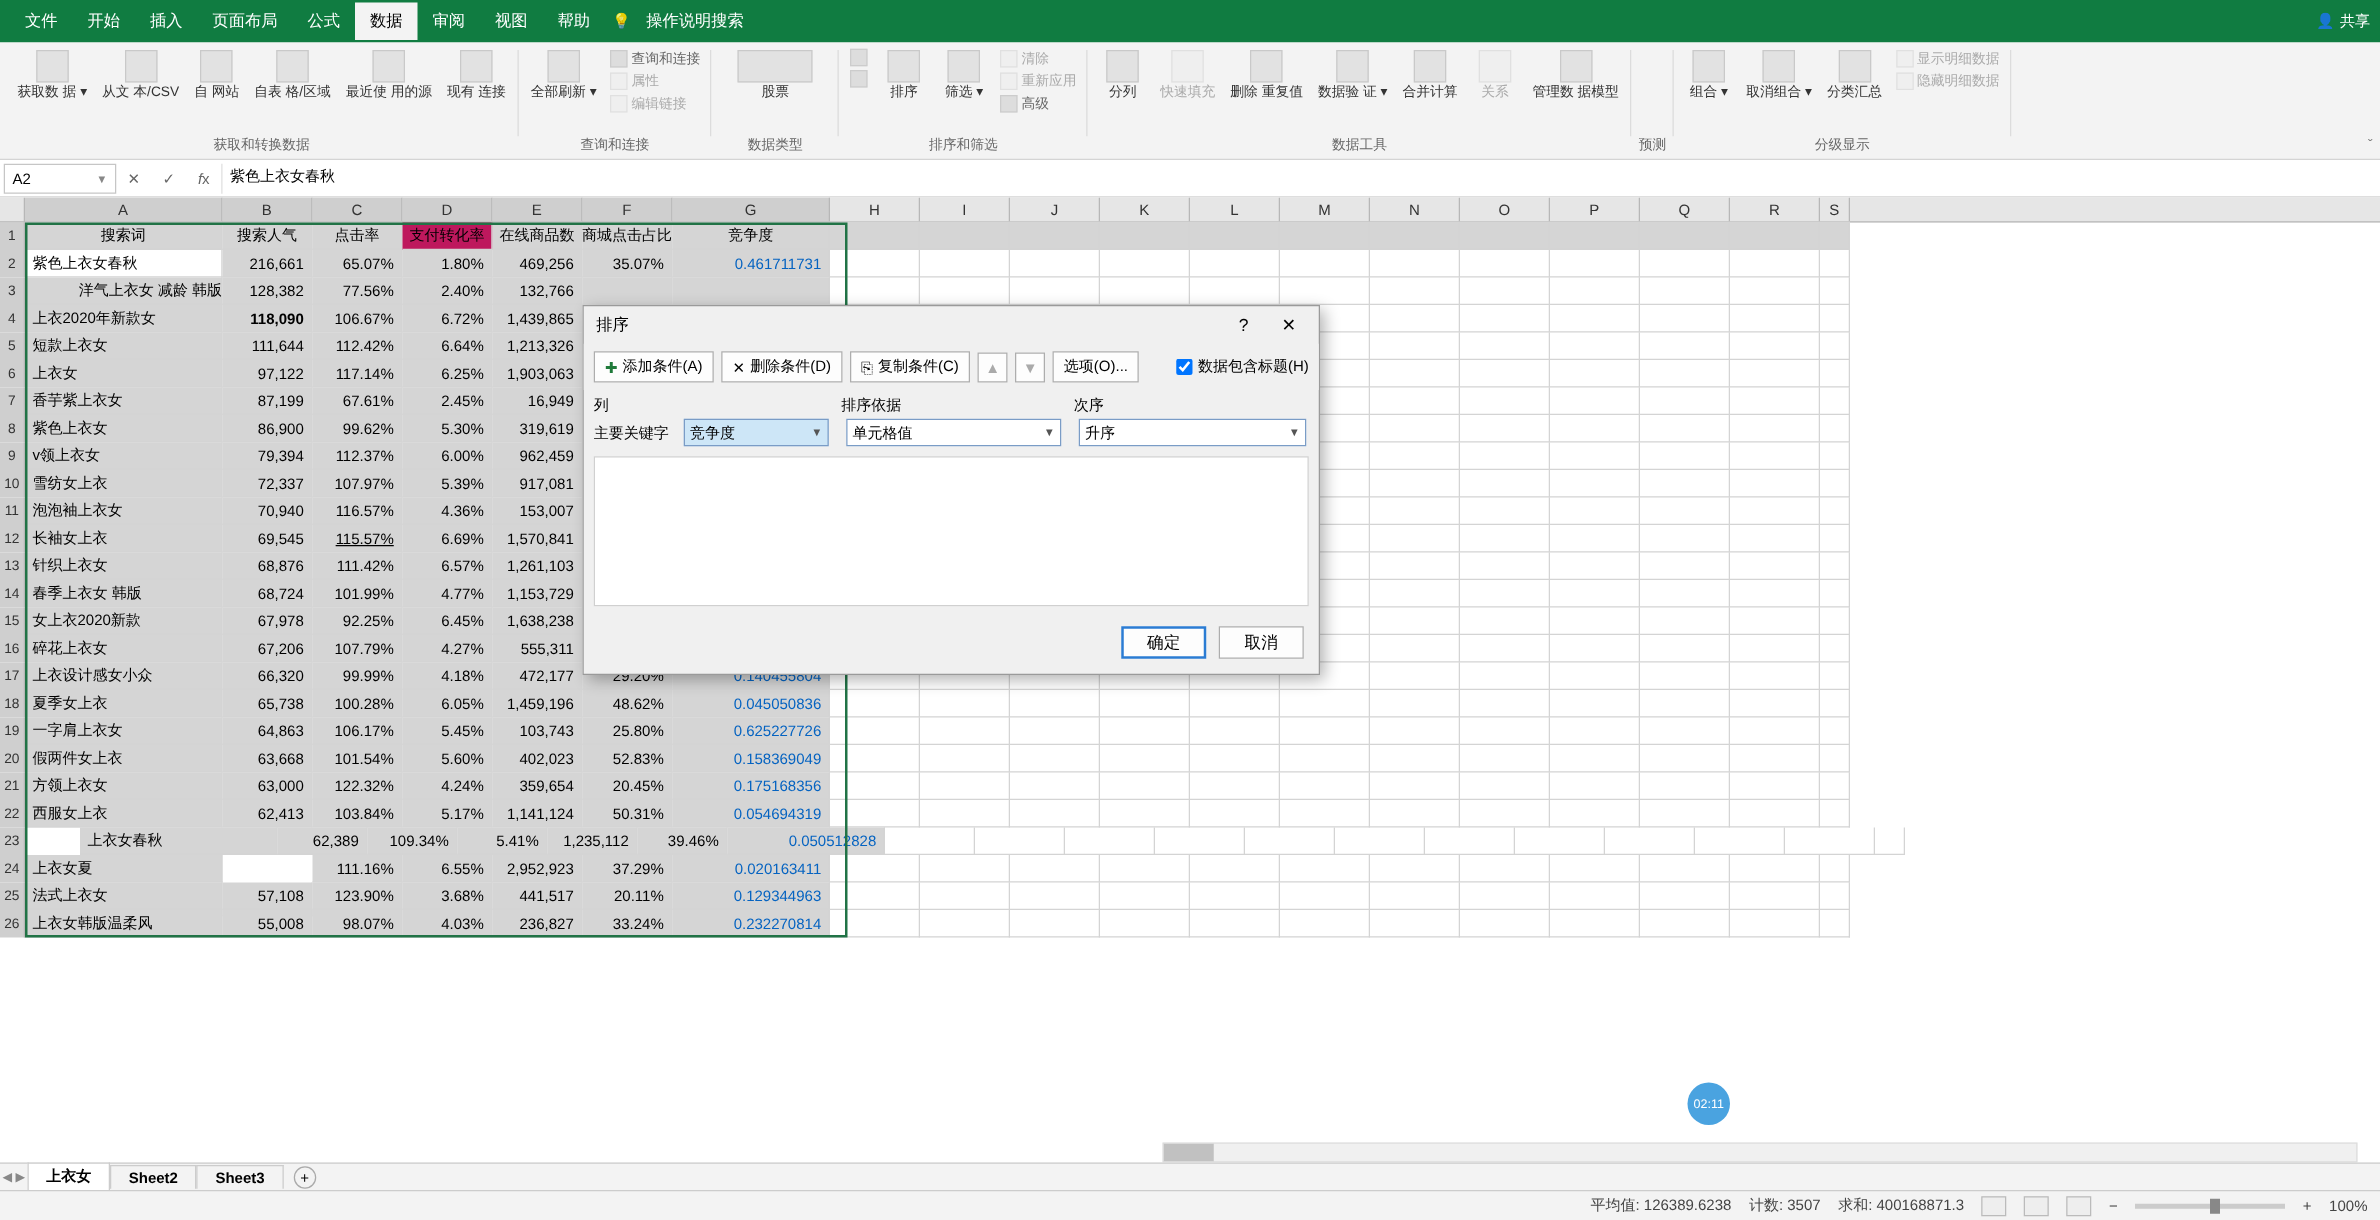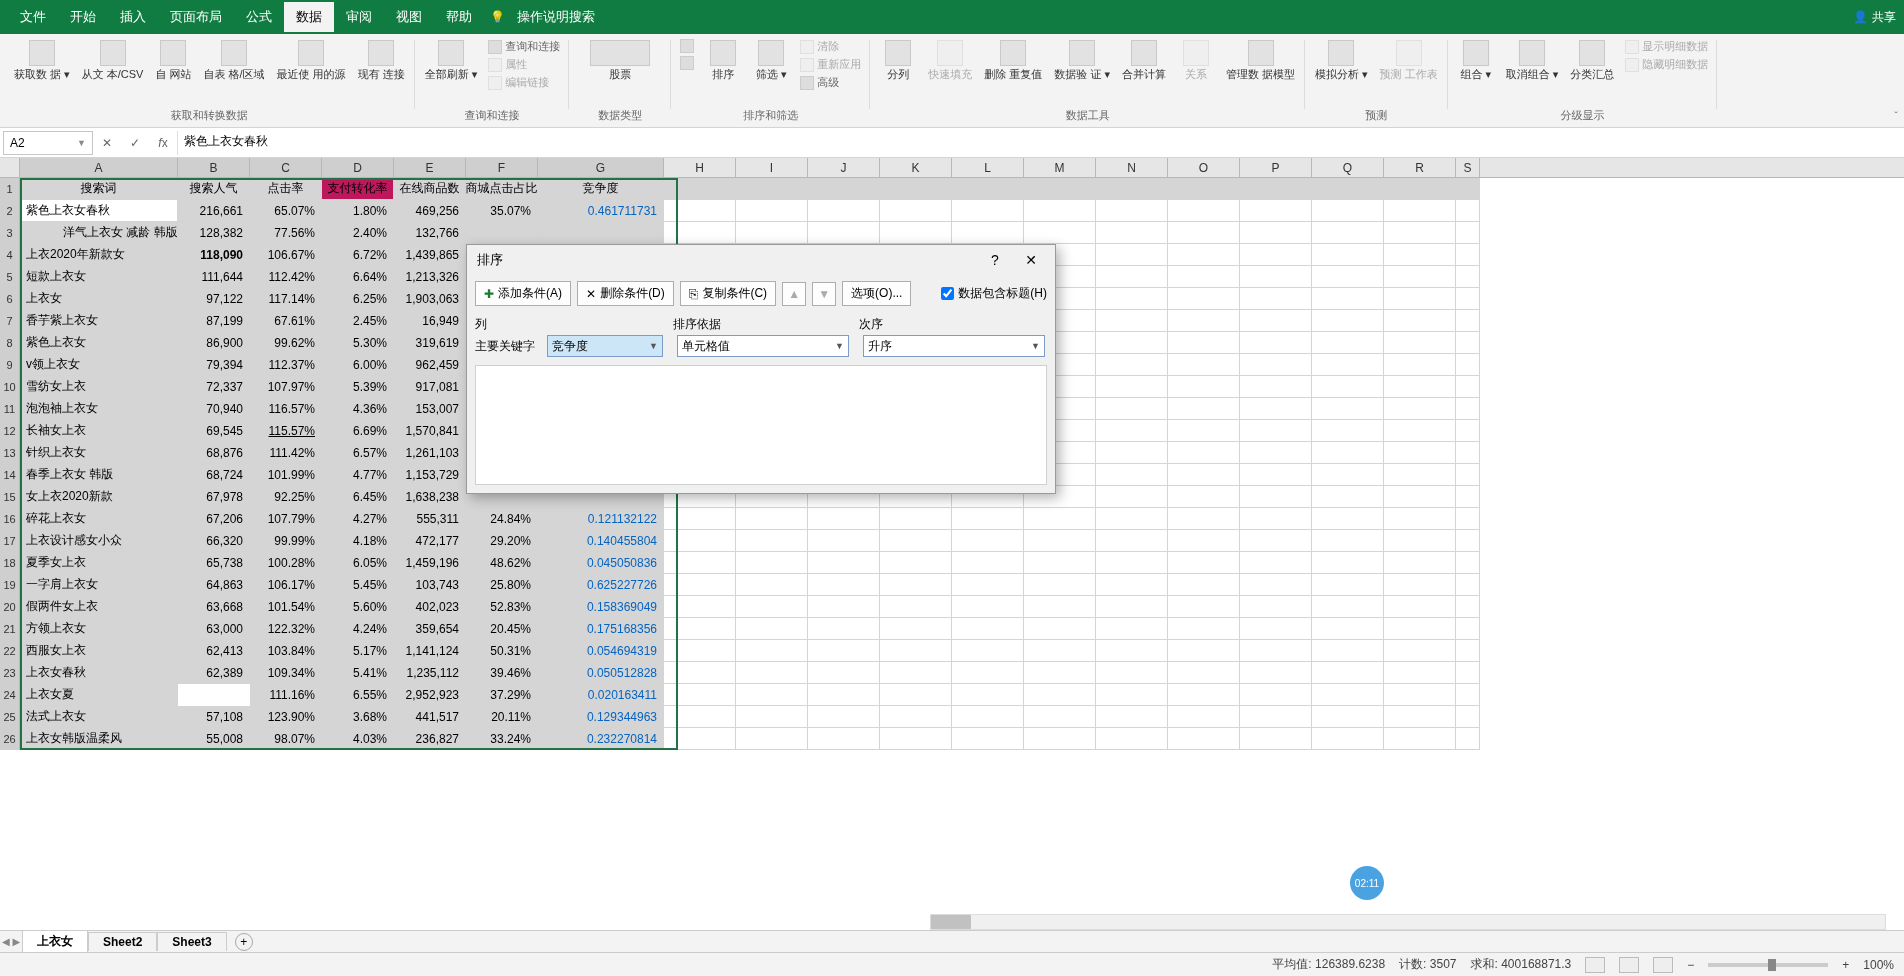--- a/index.html
+++ b/index.html
@@ -249,32 +249,20 @@
         </div>
       <div class="rbtn">
           <div class="ico"></div>
           <span>管理数
 据模型</span>
         </div>
     </div>
     <div class="group-label">数据工具</div>
   </div>
   <div class="ribbon-group">
-    <div class="group-items">
-      <div class="rbtn">
-          <div class="ico"></div>
-          <span>模拟分析
-▾</span>
-        </div>
-      <div class="rbtn disabled">
-          <div class="ico"></div>
-          <span>预测
-工作表</span>
-        </div>
-    </div>
     <div class="group-label">预测</div>
   </div>
   <div class="ribbon-group">
     <div class="group-items">
       <div class="rbtn">
           <div class="ico"></div>
           <span>组合
 ▾</span>
         </div>
       <div class="rbtn">
@@ -816,21 +804,21 @@
         <div class="cell txt" style="width: 72px;"></div>
         <div class="cell txt" style="width: 72px;"></div>
         <div class="cell txt" style="width: 72px;"></div>
         <div class="cell txt" style="width: 72px;"></div>
         <div class="cell txt" style="width: 72px;"></div>
         <div class="cell txt" style="width: 72px;"></div>
         <div class="cell txt" style="width: 24px;"></div>
       </div>
       <div class="grow">
         <div class="rowhead sel">23</div>
-        <div class="cell txt sel" style="width: 158px;">上衣女春秋</div>
+        <div class="cell txt sel" style="width: 158px; margin-left: 44px;">上衣女春秋</div>
         <div class="cell num sel" style="width: 72px;">62,389</div>
         <div class="cell num sel" style="width: 72px;">109.34%</div>
         <div class="cell num sel" style="width: 72px;">5.41%</div>
         <div class="cell num sel" style="width: 72px;">1,235,112</div>
         <div class="cell num sel" style="width: 72px;">39.46%</div>
         <div class="cell num sel blue" style="width: 126px;">0.050512828</div>
         <div class="cell txt" style="width: 72px;"></div>
         <div class="cell txt" style="width: 72px;"></div>
         <div class="cell txt" style="width: 72px;"></div>
         <div class="cell txt" style="width: 72px;"></div>
@@ -961,20 +949,24 @@
       <span>单元格值</span>
         <span class="dd">▼</span>
     </div>
     <div style="width:14px"></div>
     <div class="dlg-select" style="width:182px">
       <span>升序</span>
         <span class="dd">▼</span>
     </div>
   </div>
   <div class="dlg-body-space"></div>
+  <div class="dlg-footer">
+    <button class="dlg-foot-btn primary">确定</button>
+    <button class="dlg-foot-btn">取消</button>
+  </div>
 </div>
 
 <div class="timer-badge">02:11</div>
 
 <div class="scrollh">
     <div class="scrollh-thumb"></div>
   </div>
 
 <div class="sheettabs">
   <div class="nav-arr">◀ ▶</div>

